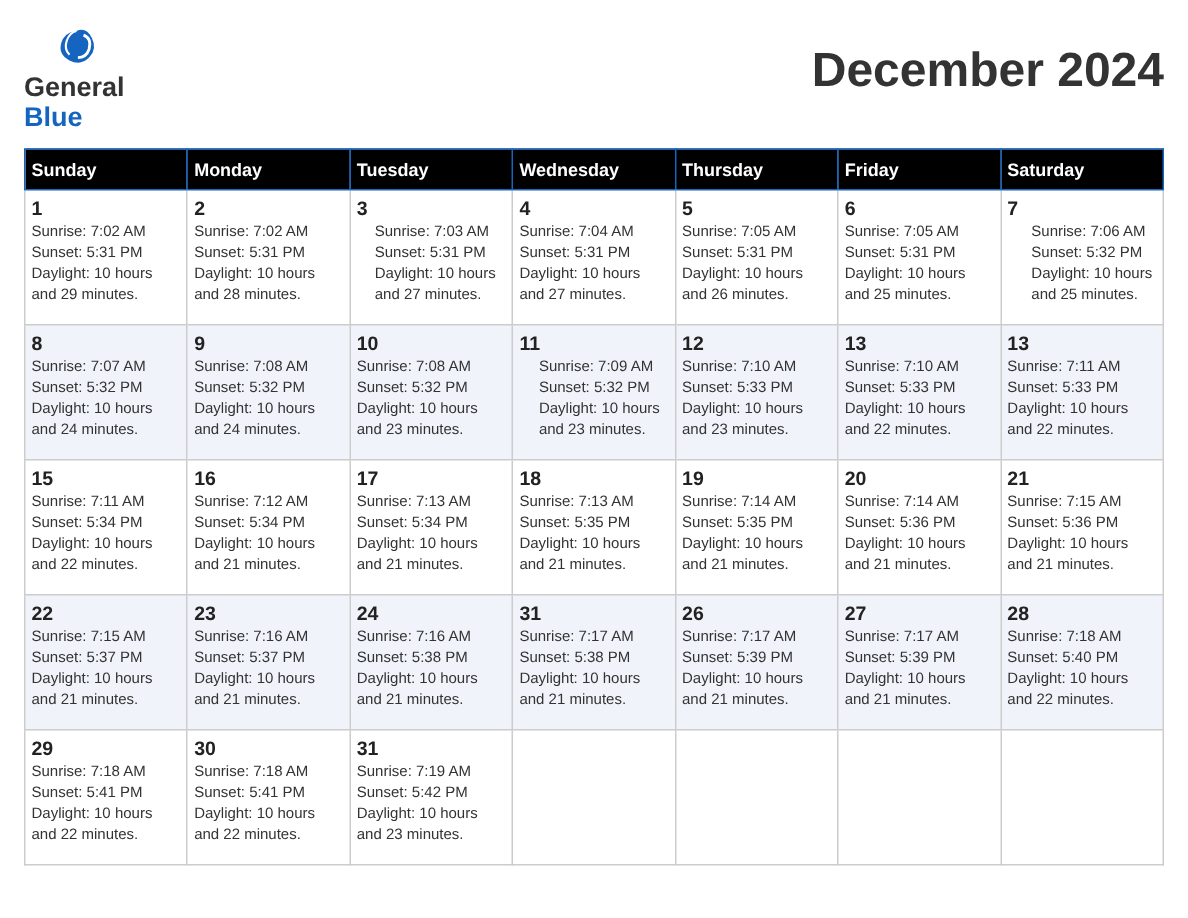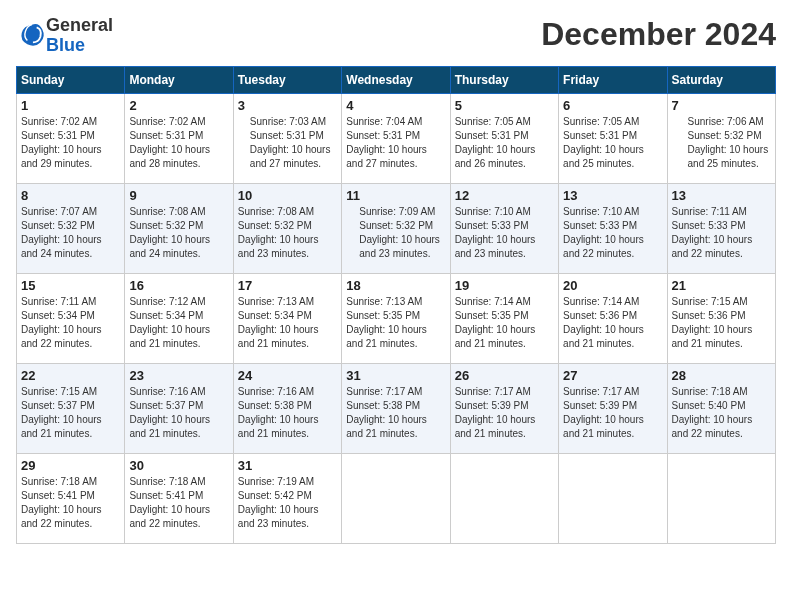--- a/index.html
+++ b/index.html
@@ -12,51 +12,53 @@
     }
     .header {
       display: flex;
       justify-content: space-between;
       align-items: flex-start;
       margin-bottom: 10px;
     }
     .logo {
       display: flex;
       align-items: center;
+      flex-direction: column;
     }
     .logo-text {
       font-size: 18px;
       font-weight: bold;
       line-height: 1.1;
     }
     .logo-general { color: #333; }
     .logo-blue { color: #1565c0; }
     .logo-icon {
       width: 28px;
       height: 28px;
       margin-left: 2px;
     }
     .title-block {
+      margin-top: 12px;
     }
     .month-title {
       font-size: 32px;
       font-weight: bold;
       color: #333;
     }
     .location {
       font-size: 14px;
       color: #555;
     }
     .calendar {
       width: 100%;
       border-collapse: collapse;
       font-size: 10px;
     }
     .calendar thead th {
-      background: #0c4a6e;
+      background: #000000;
       color: #fff;
       padding: 6px 4px;
       text-align: left;
       font-size: 12px;
       font-weight: bold;
       border: 1px solid #1565c0;
     }
     .calendar tbody td {
       border: 1px solid #ccc;
       vertical-align: top;

